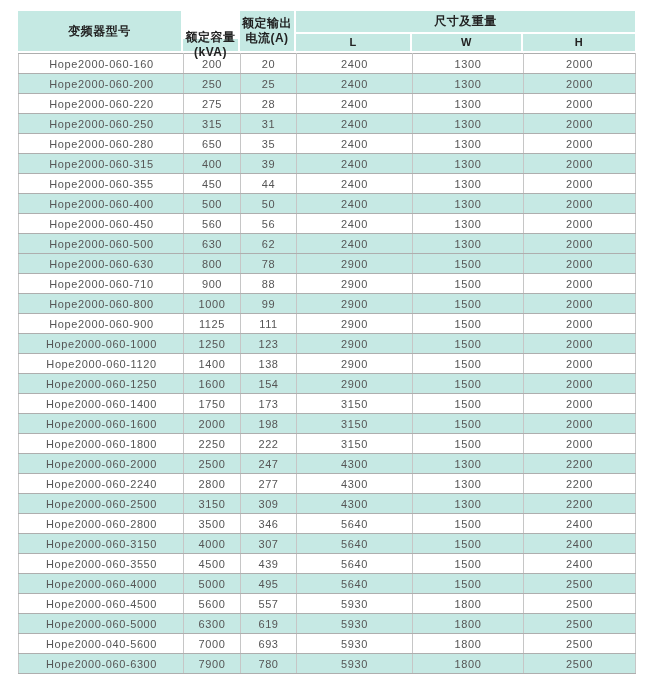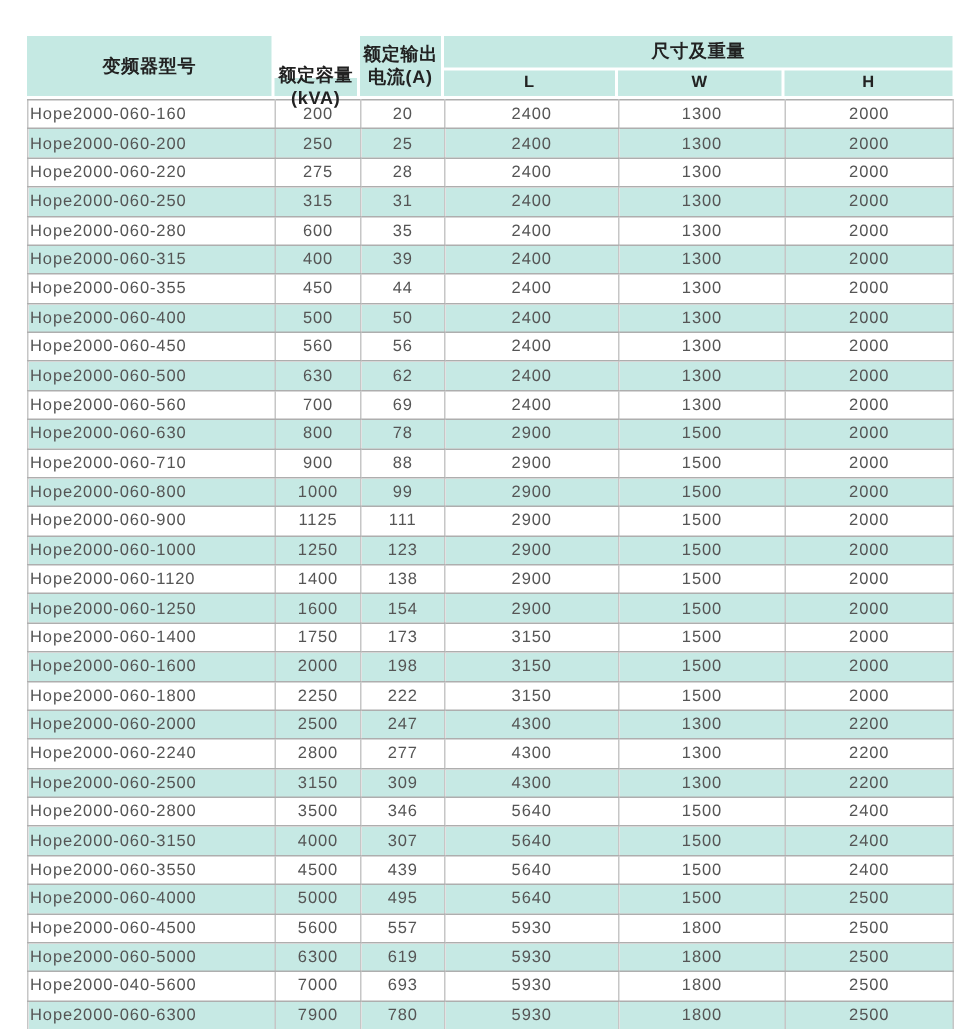--- a/index.html
+++ b/index.html
@@ -7,21 +7,21 @@
     padding: 0;
     background: #ffffff;
     width: 650px;
     height: 686px;
     font-family: "Liberation Sans", sans-serif;
     overflow: hidden;
   }
   .wrap {
     position: absolute;
     left: 18px;
-    top: 24px;
+    top: 11px;
     width: 617px;
   }
   
   .hdr {
     display: grid;
     grid-template-columns: 163px 55px 54px 114px 109px 112px;
     grid-template-rows: 21px 17px;
     gap: 2px;
     background: #ffffff;
   }
@@ -62,21 +62,21 @@
     font-size: 11px;
     color: #555555;
     letter-spacing: 0.6px;
     text-align: center;
     padding: 0;
     background: #ffffff;
     white-space: nowrap;
     overflow: hidden;
   }
   table.data td.model {
-    text-align: left;
+    text-align: center;
     padding-left: 1px;
   }
   table.data tr.alt td { background: #c6e9e4; }
 </style>
 </head>
 <body>
 
 <div class="wrap">
 
   <div class="hdr">
@@ -134,21 +134,21 @@
         <tr class="alt">
           <td class="model">Hope2000-060-250</td>
           <td>315</td>
           <td>31</td>
           <td>2400</td>
           <td>1300</td>
           <td>2000</td>
         </tr>
         <tr>
           <td class="model">Hope2000-060-280</td>
-          <td>600</td>
+          <td>650</td>
           <td>35</td>
           <td>2400</td>
           <td>1300</td>
           <td>2000</td>
         </tr>
         <tr class="alt">
           <td class="model">Hope2000-060-315</td>
           <td>400</td>
           <td>39</td>
           <td>2400</td>
@@ -176,28 +176,20 @@
           <td>560</td>
           <td>56</td>
           <td>2400</td>
           <td>1300</td>
           <td>2000</td>
         </tr>
         <tr class="alt">
           <td class="model">Hope2000-060-500</td>
           <td>630</td>
           <td>62</td>
-          <td>2400</td>
-          <td>1300</td>
-          <td>2000</td>
-        </tr>
-        <tr>
-          <td class="model">Hope2000-060-560</td>
-          <td>700</td>
-          <td>69</td>
           <td>2400</td>
           <td>1300</td>
           <td>2000</td>
         </tr>
         <tr class="alt">
           <td class="model">Hope2000-060-630</td>
           <td>800</td>
           <td>78</td>
           <td>2900</td>
           <td>1500</td>

